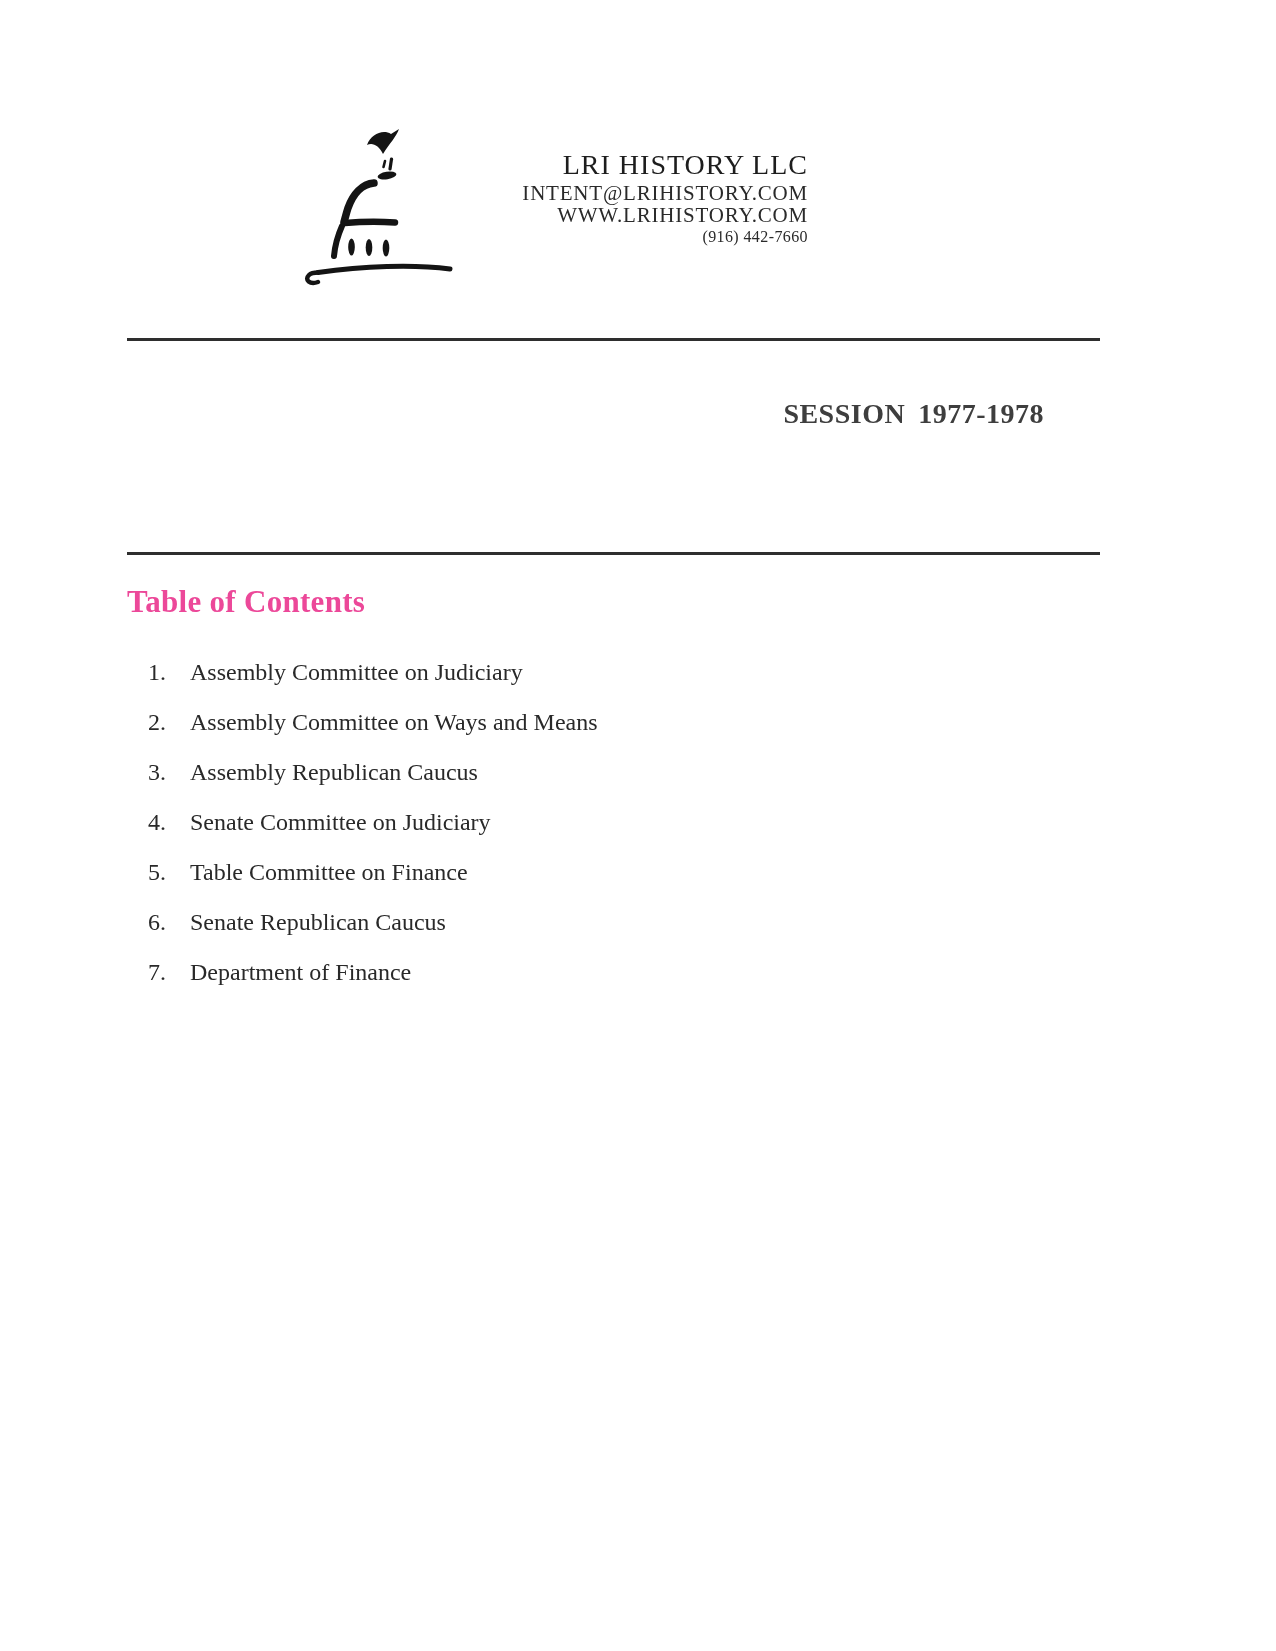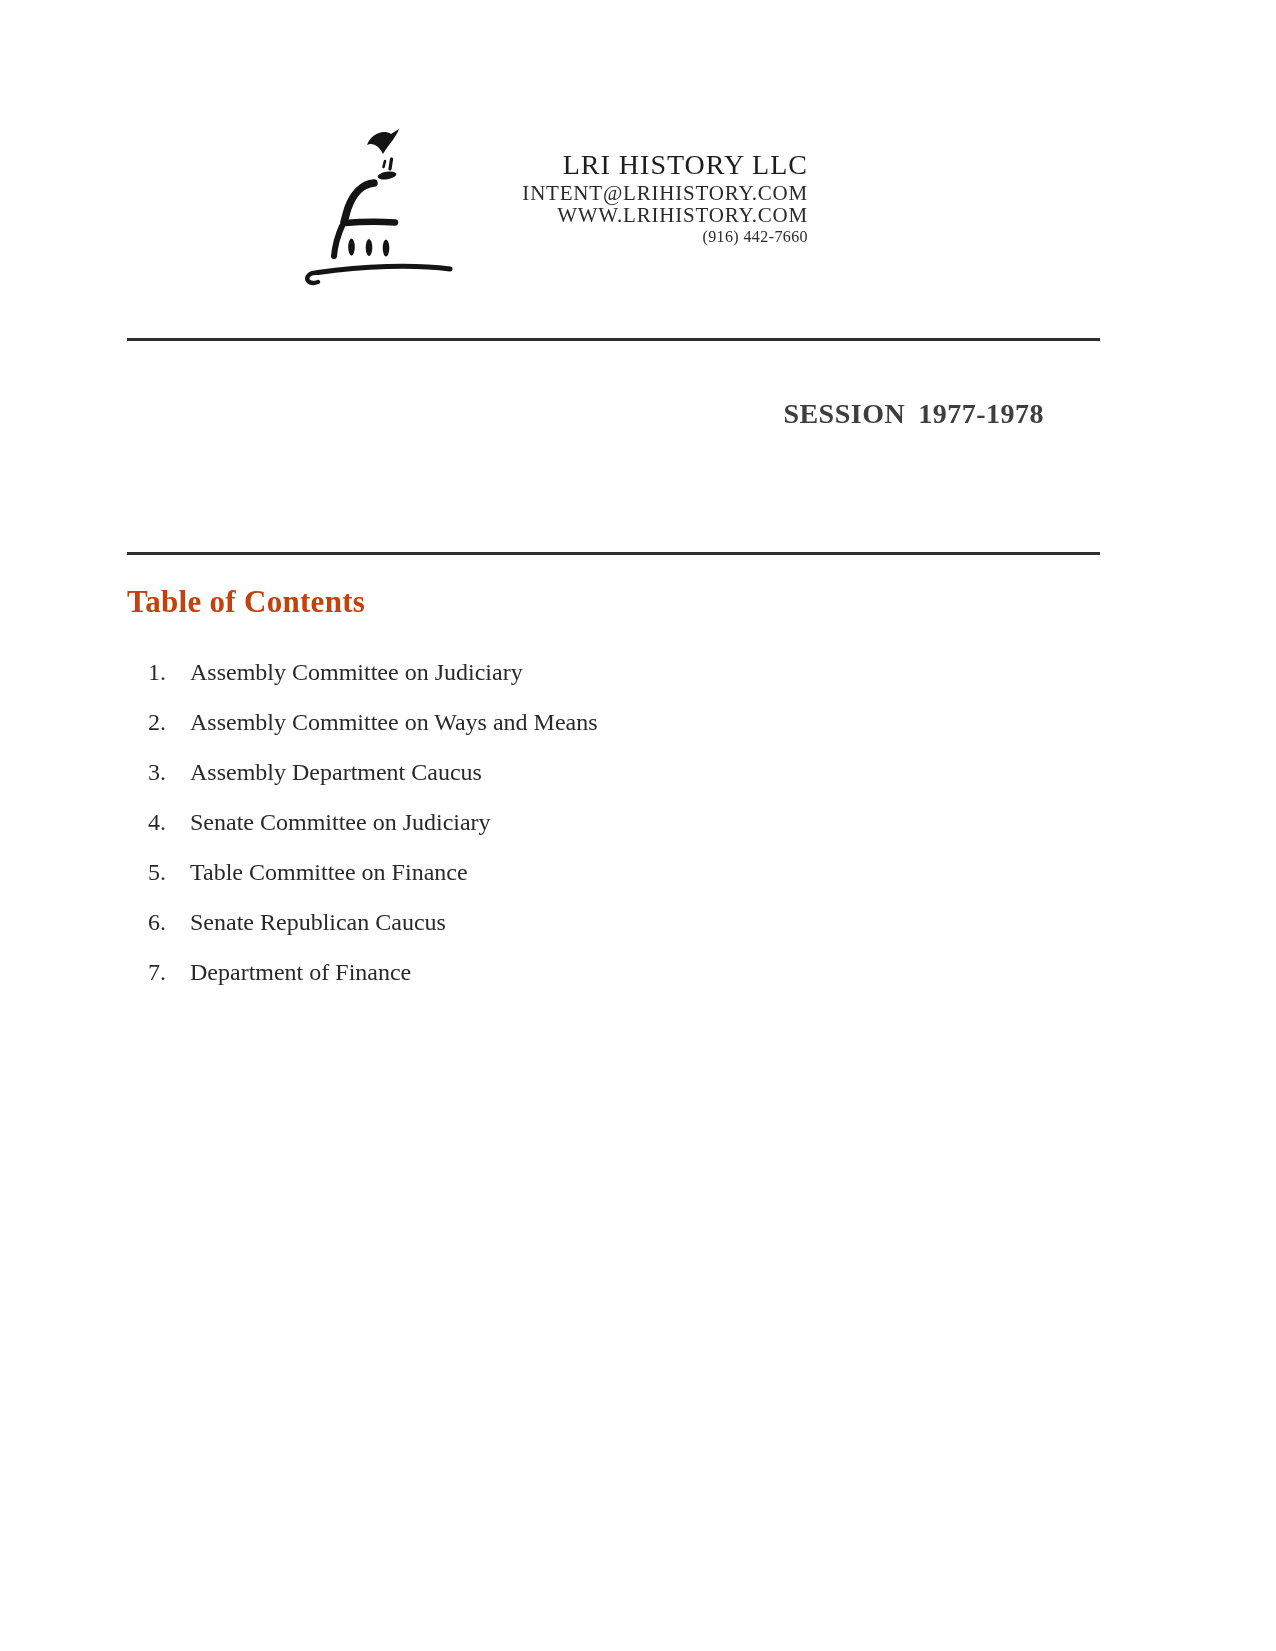--- a/index.html
+++ b/index.html
@@ -81,21 +81,21 @@
   }
   .session-line .gap { display: inline-block; width: 13px; }
 
   
   .toc-title {
     position: absolute;
     left: 127px;
     top: 584px;
     font-size: 31px;
     font-weight: bold;
-    color: #c2410c;
+    color: #ec4899;
     letter-spacing: 0.3px;
   }
   .toc-list {
     position: absolute;
     left: 148px;
     top: 647px;
     width: 800px;
   }
   .toc-row {
     display: flex;
@@ -163,21 +163,21 @@
     <div class="toc-row">
       <span class="toc-num">1.</span>
       <span class="toc-label">Assembly Committee on Judiciary</span>
     </div>
     <div class="toc-row">
       <span class="toc-num">2.</span>
       <span class="toc-label">Assembly Committee on Ways and Means</span>
     </div>
     <div class="toc-row">
       <span class="toc-num">3.</span>
-      <span class="toc-label">Assembly Department Caucus</span>
+      <span class="toc-label">Assembly Republican Caucus</span>
     </div>
     <div class="toc-row">
       <span class="toc-num">4.</span>
       <span class="toc-label">Senate Committee on Judiciary</span>
     </div>
     <div class="toc-row">
       <span class="toc-num">5.</span>
       <span class="toc-label">Table Committee on Finance</span>
     </div>
     <div class="toc-row">

